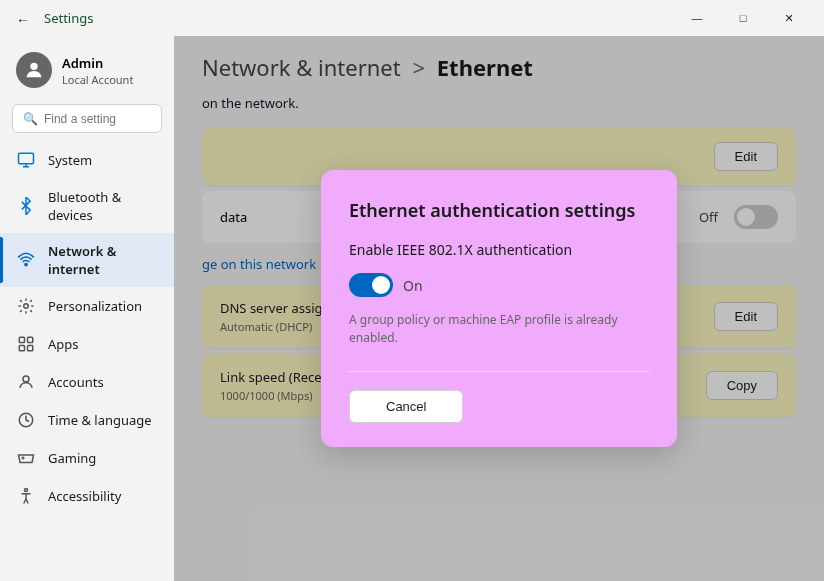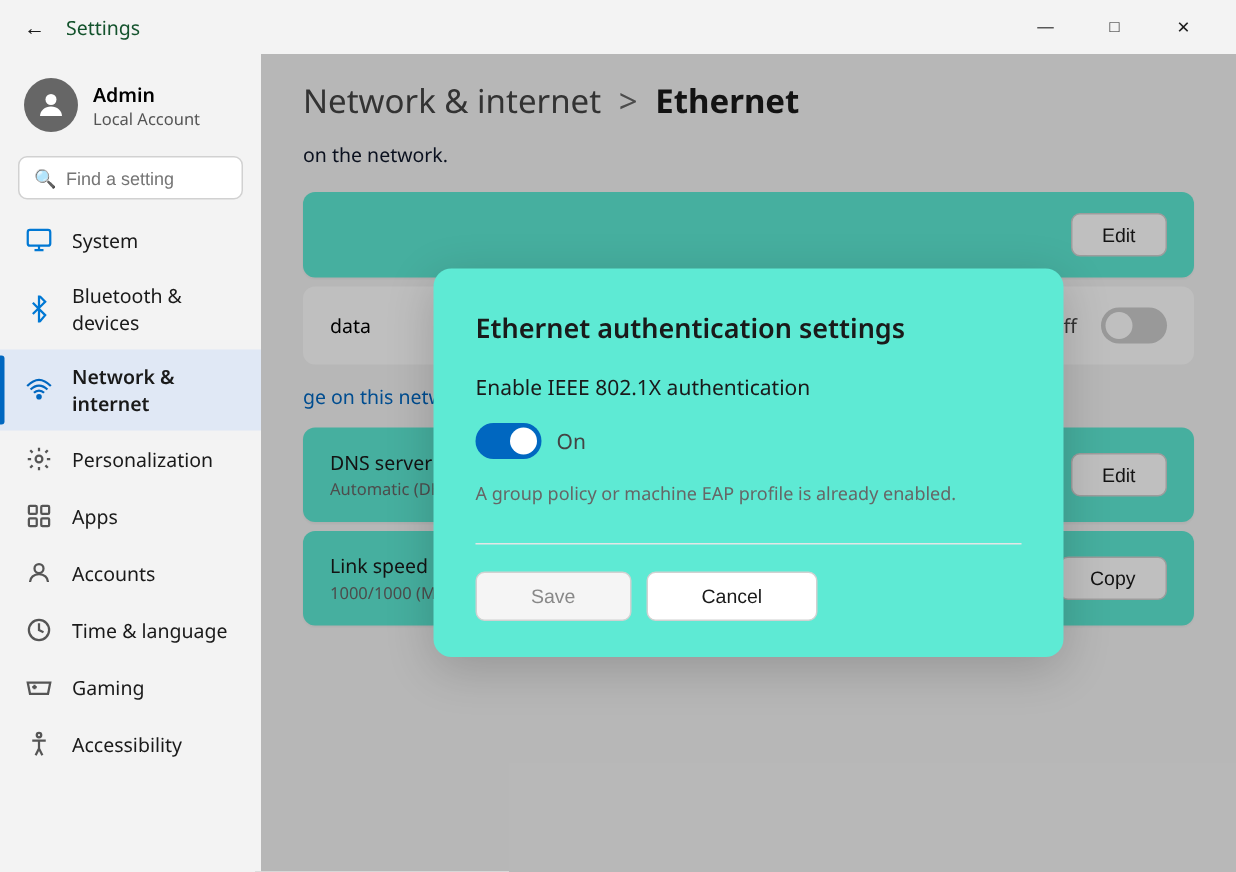--- a/index.html
+++ b/index.html
@@ -175,21 +175,21 @@
     .network-note {
       font-size: 13px;
       color: #0f172a;
       margin-bottom: 16px;
     }
 
     .setting-row {
       display: flex;
       align-items: center;
       justify-content: space-between;
-      background: #5eead4;
+      background: #fef9c3;
       border-radius: 8px;
       padding: 14px 18px;
       margin-bottom: 6px;
       box-shadow: 0 1px 2px rgba(0,0,0,0.05);
     }
     .setting-row-label { font-size: 13px; color: #1a1a1a; }
     .setting-row-sub { font-size: 11px; color: #666; margin-top: 2px; }
 
     .edit-btn, .copy-btn {
       padding: 6px 20px;
@@ -253,24 +253,24 @@
     .overlay {
       position: absolute;
       inset: 0;
       background: rgba(0,0,0,0.25);
       display: flex;
       align-items: center;
       justify-content: center;
       z-index: 100;
     }
     .dialog {
-      background: #5eead4;
+      background: #f0abfc;
       border-radius: 12px;
       padding: 28px 28px 24px;
-      width: 420px;
+      width: 356px;
       box-shadow: 0 8px 32px rgba(0,0,0,0.18);
     }
     .dialog-title {
       font-size: 18px;
       font-weight: 600;
       color: #1a1a1a;
       margin-bottom: 18px;
     }
     .dialog-row {
       display: flex;
@@ -516,19 +516,18 @@
             </div>
           </div>
           <span class="dialog-toggle-label">On</span>
         </div>
 
         <div class="dialog-note">A group policy or machine EAP profile is already enabled.</div>
 
         <hr class="dialog-divider">
 
         <div class="dialog-actions">
-          <button class="btn-save">Save</button>
           <button class="btn-cancel">Cancel</button>
         </div>
       </div>
     </div>
   </div>
 </div>
 
 </body></html>

